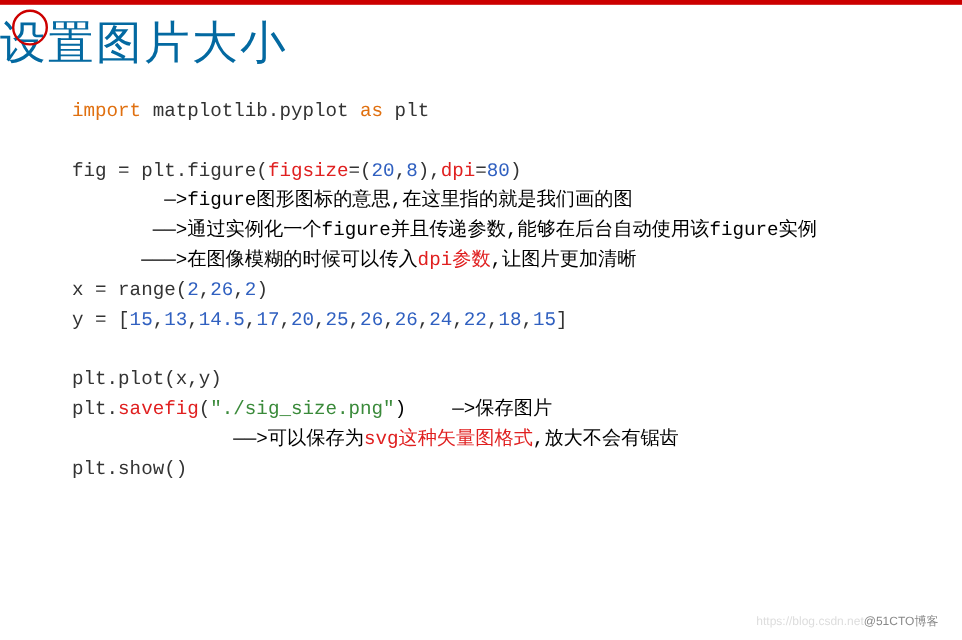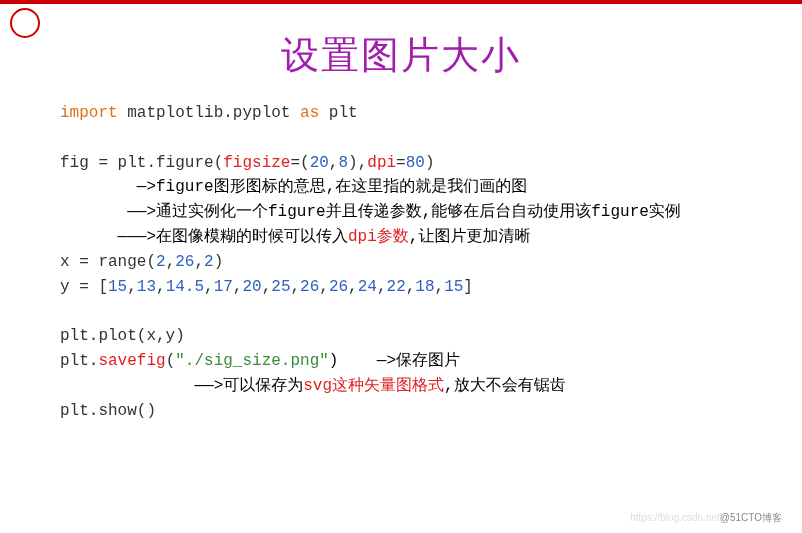--- a/index.html
+++ b/index.html
@@ -31,25 +31,25 @@
       border: 2.5px solid #c00;
       border-radius: 50%;
       display: flex;
       align-items: center;
       justify-content: center;
       color: #c00;
       font-size: 13px;
       font-weight: bold;
     }
     .title {
-      text-align: center;
+      text-align: left;
       font-size: 38px;
       font-weight: 400;
-      margin-top: 26px;
-      color: #a21caf;
+      margin-top: 6px;
+      color: #0369a1;
       letter-spacing: 2px;
     }
     .code-block {
       font-family: Menlo, Consolas, "Courier New", monospace;
       font-size: 16px;
       line-height: 1.55;
       color: #333;
       padding: 20px 50px 10px 60px;
       white-space: pre;
     }

